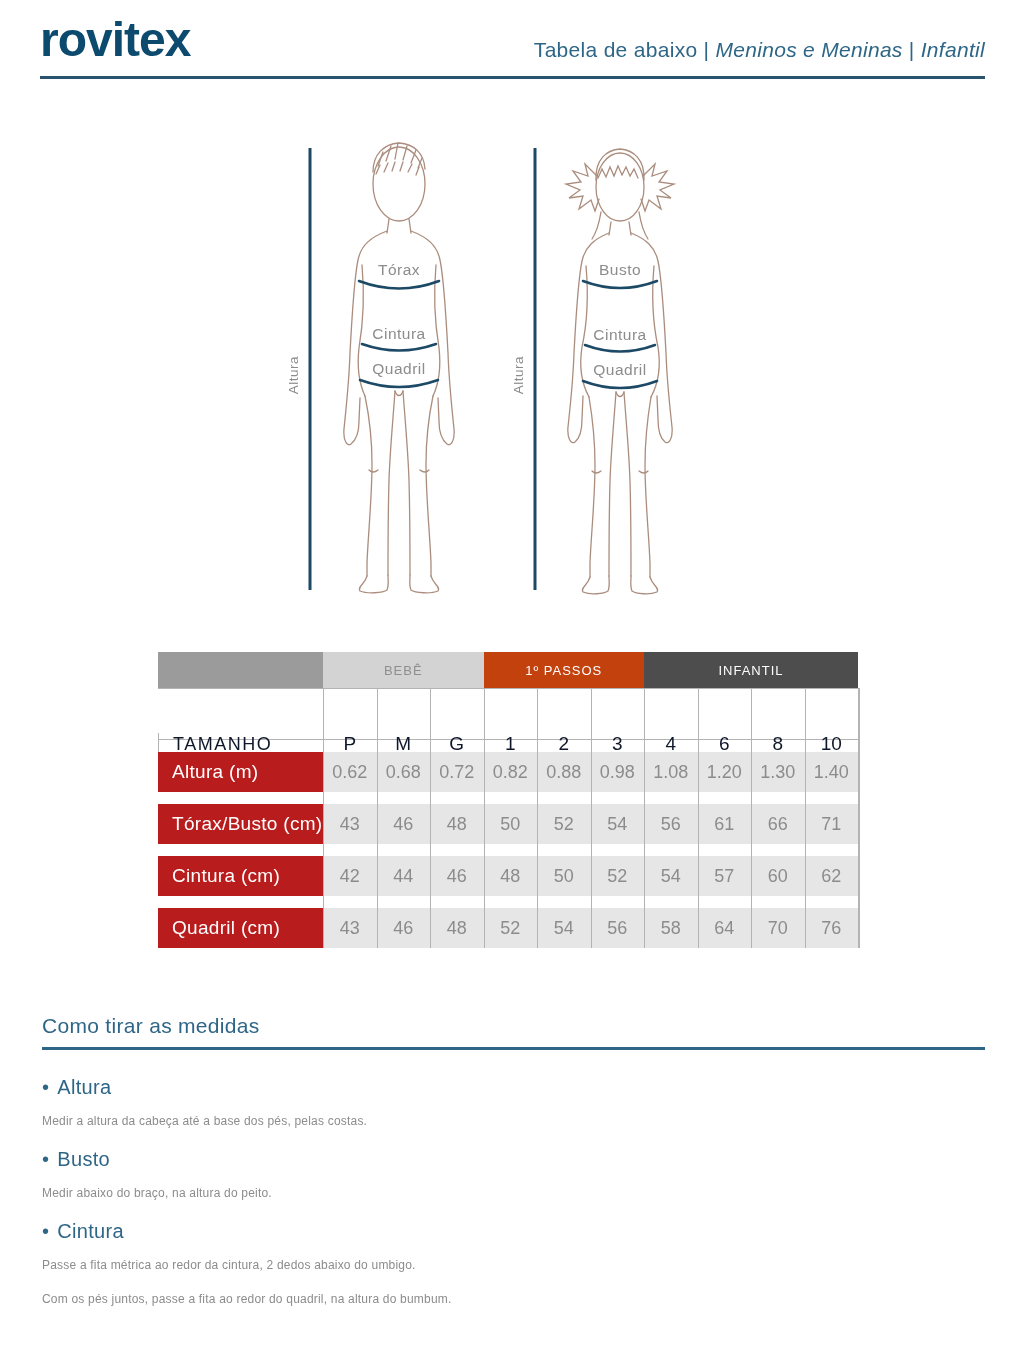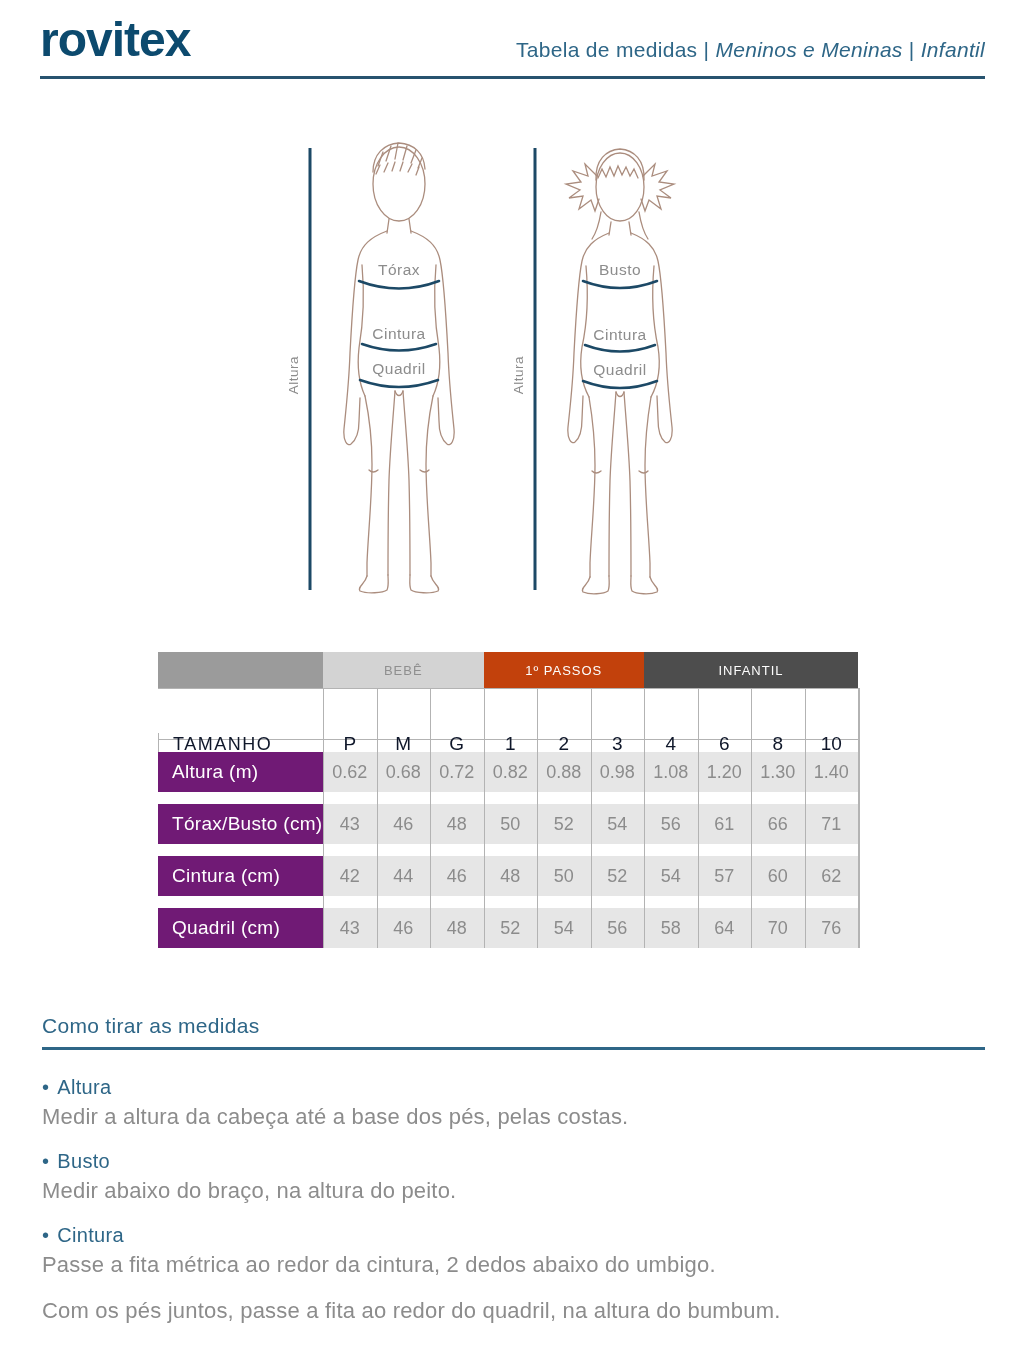--- a/index.html
+++ b/index.html
@@ -46,47 +46,47 @@
     border-right:1px solid #b3b3b3; pointer-events:none;
   }
   .size-row { height:50px; border-top:1px solid #b3b3b3; border-bottom:1px solid #b3b3b3; }
   .size-row > div { display:flex; align-items:center; justify-content:center;
     color:#0f172a; font-size:19px;margin-top:44px; }
   .size-row .rlabel { justify-content:flex-start; padding-left:14px;
     border-left:1px solid #b3b3b3; letter-spacing:1.5px; font-size:18px; box-sizing:border-box; }
   .gap-row { height:12px; }
   .data-row { height:40px; }
   .data-row .rlabel {
-    background:#701a75; color:#ffffff; display:flex; align-items:center;
+    background:#b91c1c; color:#ffffff; display:flex; align-items:center;
     padding-left:14px; font-size:19px; letter-spacing:0.3px;
   }
   .data-row .vcell {
     background:#e6e6e6; color:#8c8c8c; display:flex; align-items:center;
     justify-content:center; font-size:18px;
   }
 
   
   .howto { position:absolute; left:42px; top:1014px; width:943px; }
   .howto-title {
     font-size:21px; color:#2e6687; letter-spacing:0.3px;
     border-bottom:3px solid #2e6687; padding-bottom:9px; margin-bottom:26px;
   }
   .howto-item { margin-bottom:20px; }
   .howto-term { font-size:20px; color:#2e6687; letter-spacing:0.3px; }
   .howto-term .bullet { margin-right:8px; }
-  .howto-desc { font-size:22px; color:#8c8c8c; margin-top:5px; letter-spacing:0.2px; }
+  .howto-desc { font-size:12px; color:#8c8c8c; margin-top:15px; letter-spacing:0.2px; }
 </style>
 </head>
 <body>
 
 <div class="page">
 
   <div class="header">
     <div class="logo">rovitex</div>
-    <div class="doc-title"><span>Tabela de medidas</span>
+    <div class="doc-title"><span>Tabela de abaixo</span>
       <span>|</span>
       <span class="it">Meninos e Meninas</span>
       <span>|</span>
       <span class="it">Infantil</span>
     </div>
   </div>
 
   <svg class="figure-svg figure-boy" viewBox="0 0 185 465">
     <line x1="25" y1="10" x2="25" y2="452" stroke="#1c4966" stroke-width="3"></line>
     <text class="fig-label-v" transform="translate(13,237) rotate(-90)">Altura</text>

